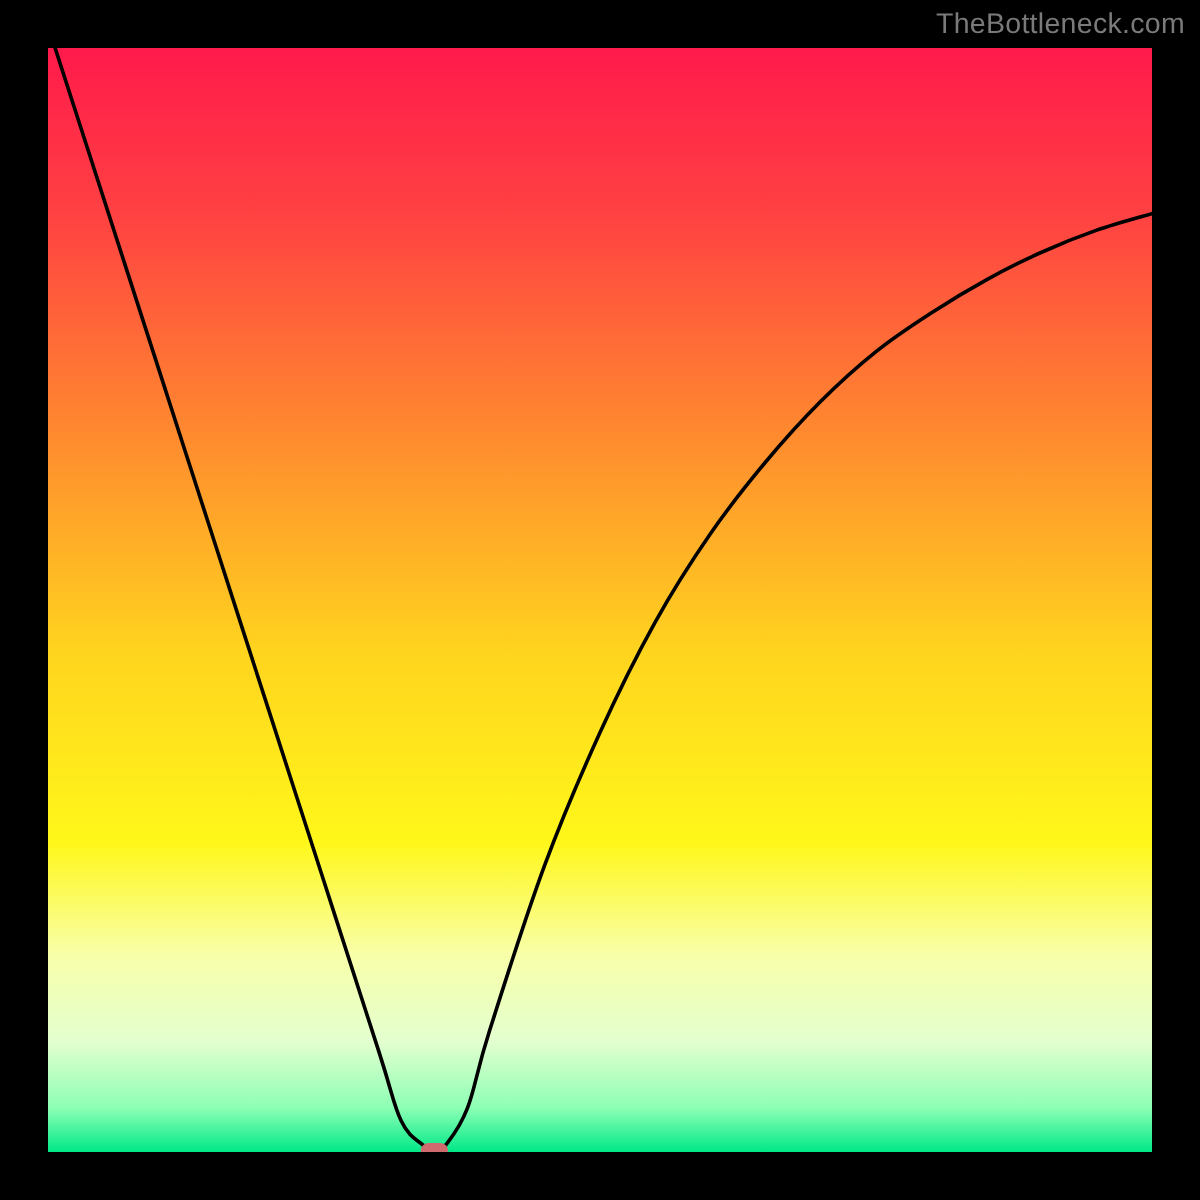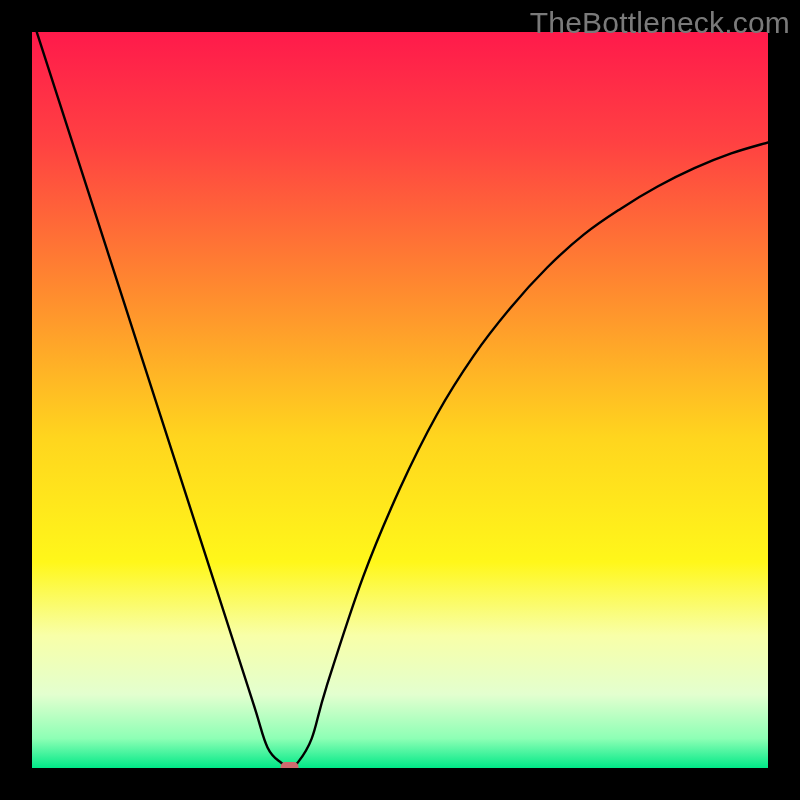--- a/index.html
+++ b/index.html
@@ -24,21 +24,21 @@
     left: 0;
     top: 0;
     width: 736px;
     height: 736px;
   }
   .watermark {
     position: absolute;
     top: 6px;
     right: 10px;
     color: #7a7a7a;
-    font-size: 30px;
+    font-size: 19px;
     font-weight: 500;
     letter-spacing: 0.2px;
     user-select: none;
   }
   svg { display: block; }
 </style>
 </head>
 <body>
 
 <div class="frame">

